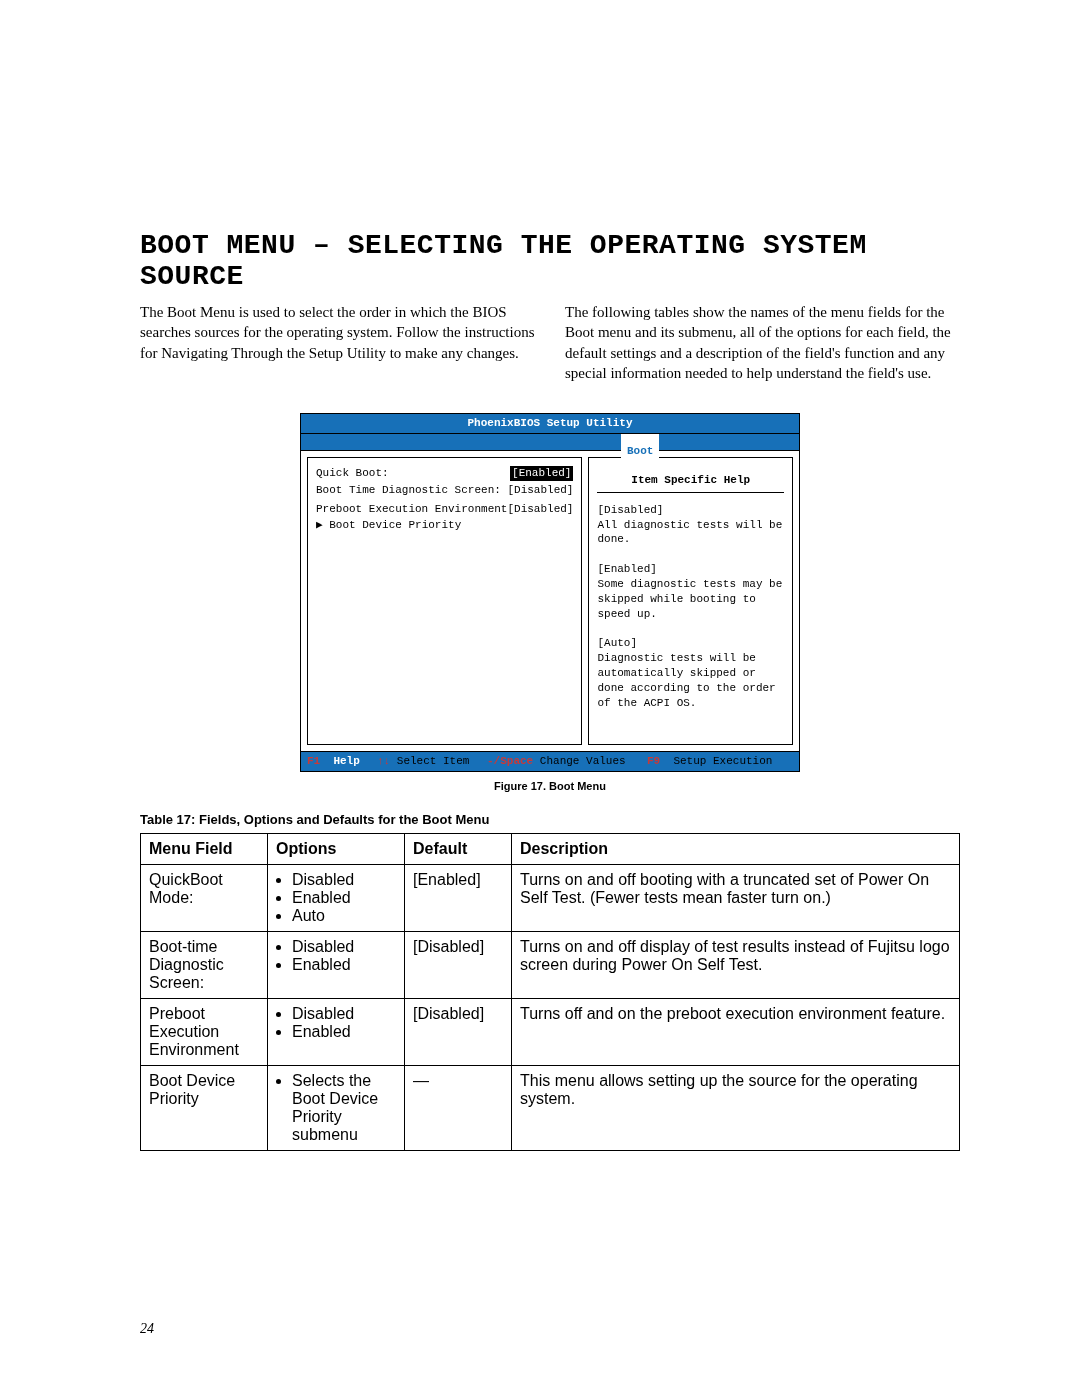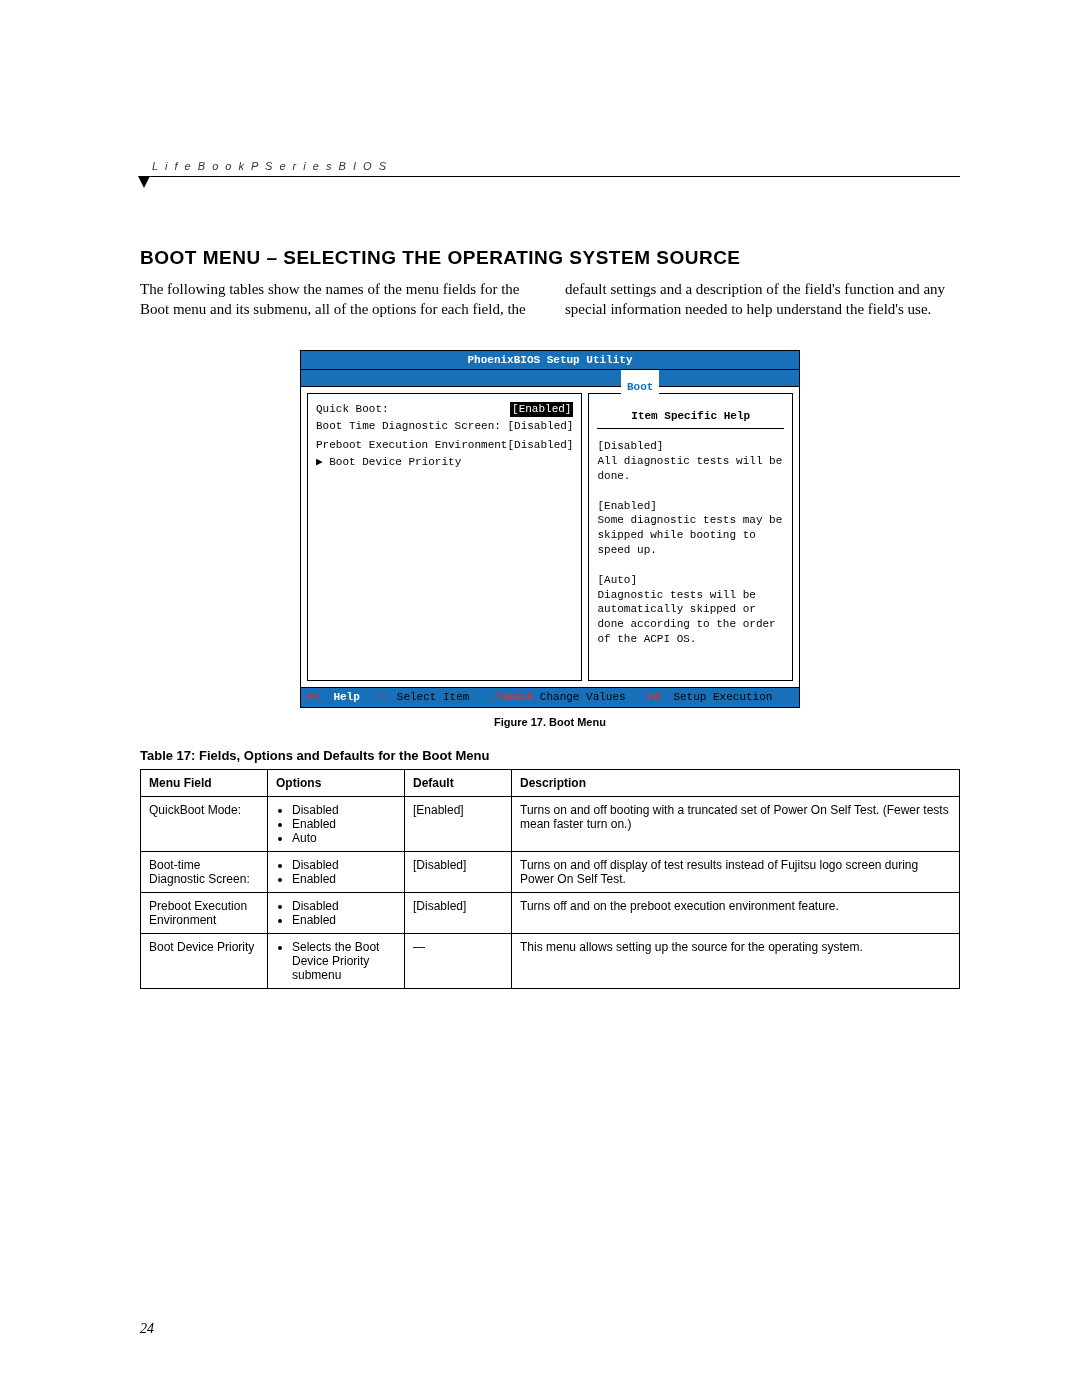--- a/index.html
+++ b/index.html
@@ -30,24 +30,24 @@
   .running-head .corner {
     position: absolute;
     left: -2px;
     bottom: -12px;
     width: 0; height: 0;
     border-left: 6px solid transparent;
     border-right: 6px solid transparent;
     border-top: 12px solid #000;
   }
   h1.section-title {
-    font-family: Liberation Sans, sans-serif;
+    font-family: Liberation Mono, monospace;
     font-weight: 800;
     letter-spacing: 0.5px;
-    font-size: 19px;
+    font-size: 28px;
     margin: 70px 0 10px 0;
   }
   .intro-cols {
     column-count: 2;
     column-gap: 30px;
     font-family: Georgia, "Times New Roman", serif;
     font-size: 15px;
     line-height: 1.35;
   }
   .intro-cols p { margin: 0; }
@@ -158,21 +158,21 @@
   .table-caption {
     font-family: "Helvetica Neue", Arial, sans-serif;
     font-weight: 700;
     font-size: 13px;
     margin: 6px 0 6px 0;
   }
   table.fields {
     width: 100%;
     border-collapse: collapse;
     font-family: "Helvetica Neue", Arial, sans-serif;
-    font-size: 12px;
+    font-size: 16px;
   }
   table.fields th, table.fields td {
     border: 1px solid #000;
     padding: 6px 8px;
     text-align: left;
     vertical-align: top;
   }
   table.fields th {
     font-weight: 700;
     background: #fff;
@@ -188,28 +188,25 @@
     bottom: 60px;
     font-family: Georgia, "Times New Roman", serif;
     font-style: italic;
     font-size: 14px;
   }
 </style>
 </head>
 <body>
 
 <div class="page">
-  <div class="running-head">
-    <span>L i f e B o o k   P   S e r i e s   B I O S</span>
-    <span class="corner"></span>
-  </div>
 
   <h1 class="section-title">BOOT MENU – SELECTING THE OPERATING SYSTEM SOURCE</h1>
 
   <div class="intro-cols">
+    <p>The Boot Menu is used to select the order in which the BIOS searches sources for the operating system. Follow the instructions for Navigating Through the Setup Utility to make any changes.</p>
     <p>The following tables show the names of the menu fields for the Boot menu and its submenu, all of the options for each field, the default settings and a description of the field's function and any special information needed to help understand the field's use.</p>
   </div>
 
   <div class="bios-wrap">
     <div class="bios">
       <div class="titlebar">PhoenixBIOS Setup Utility</div>
       <div class="tabbar">
         <span class="active-tab">Boot</span>
       </div>
       <div class="body">

